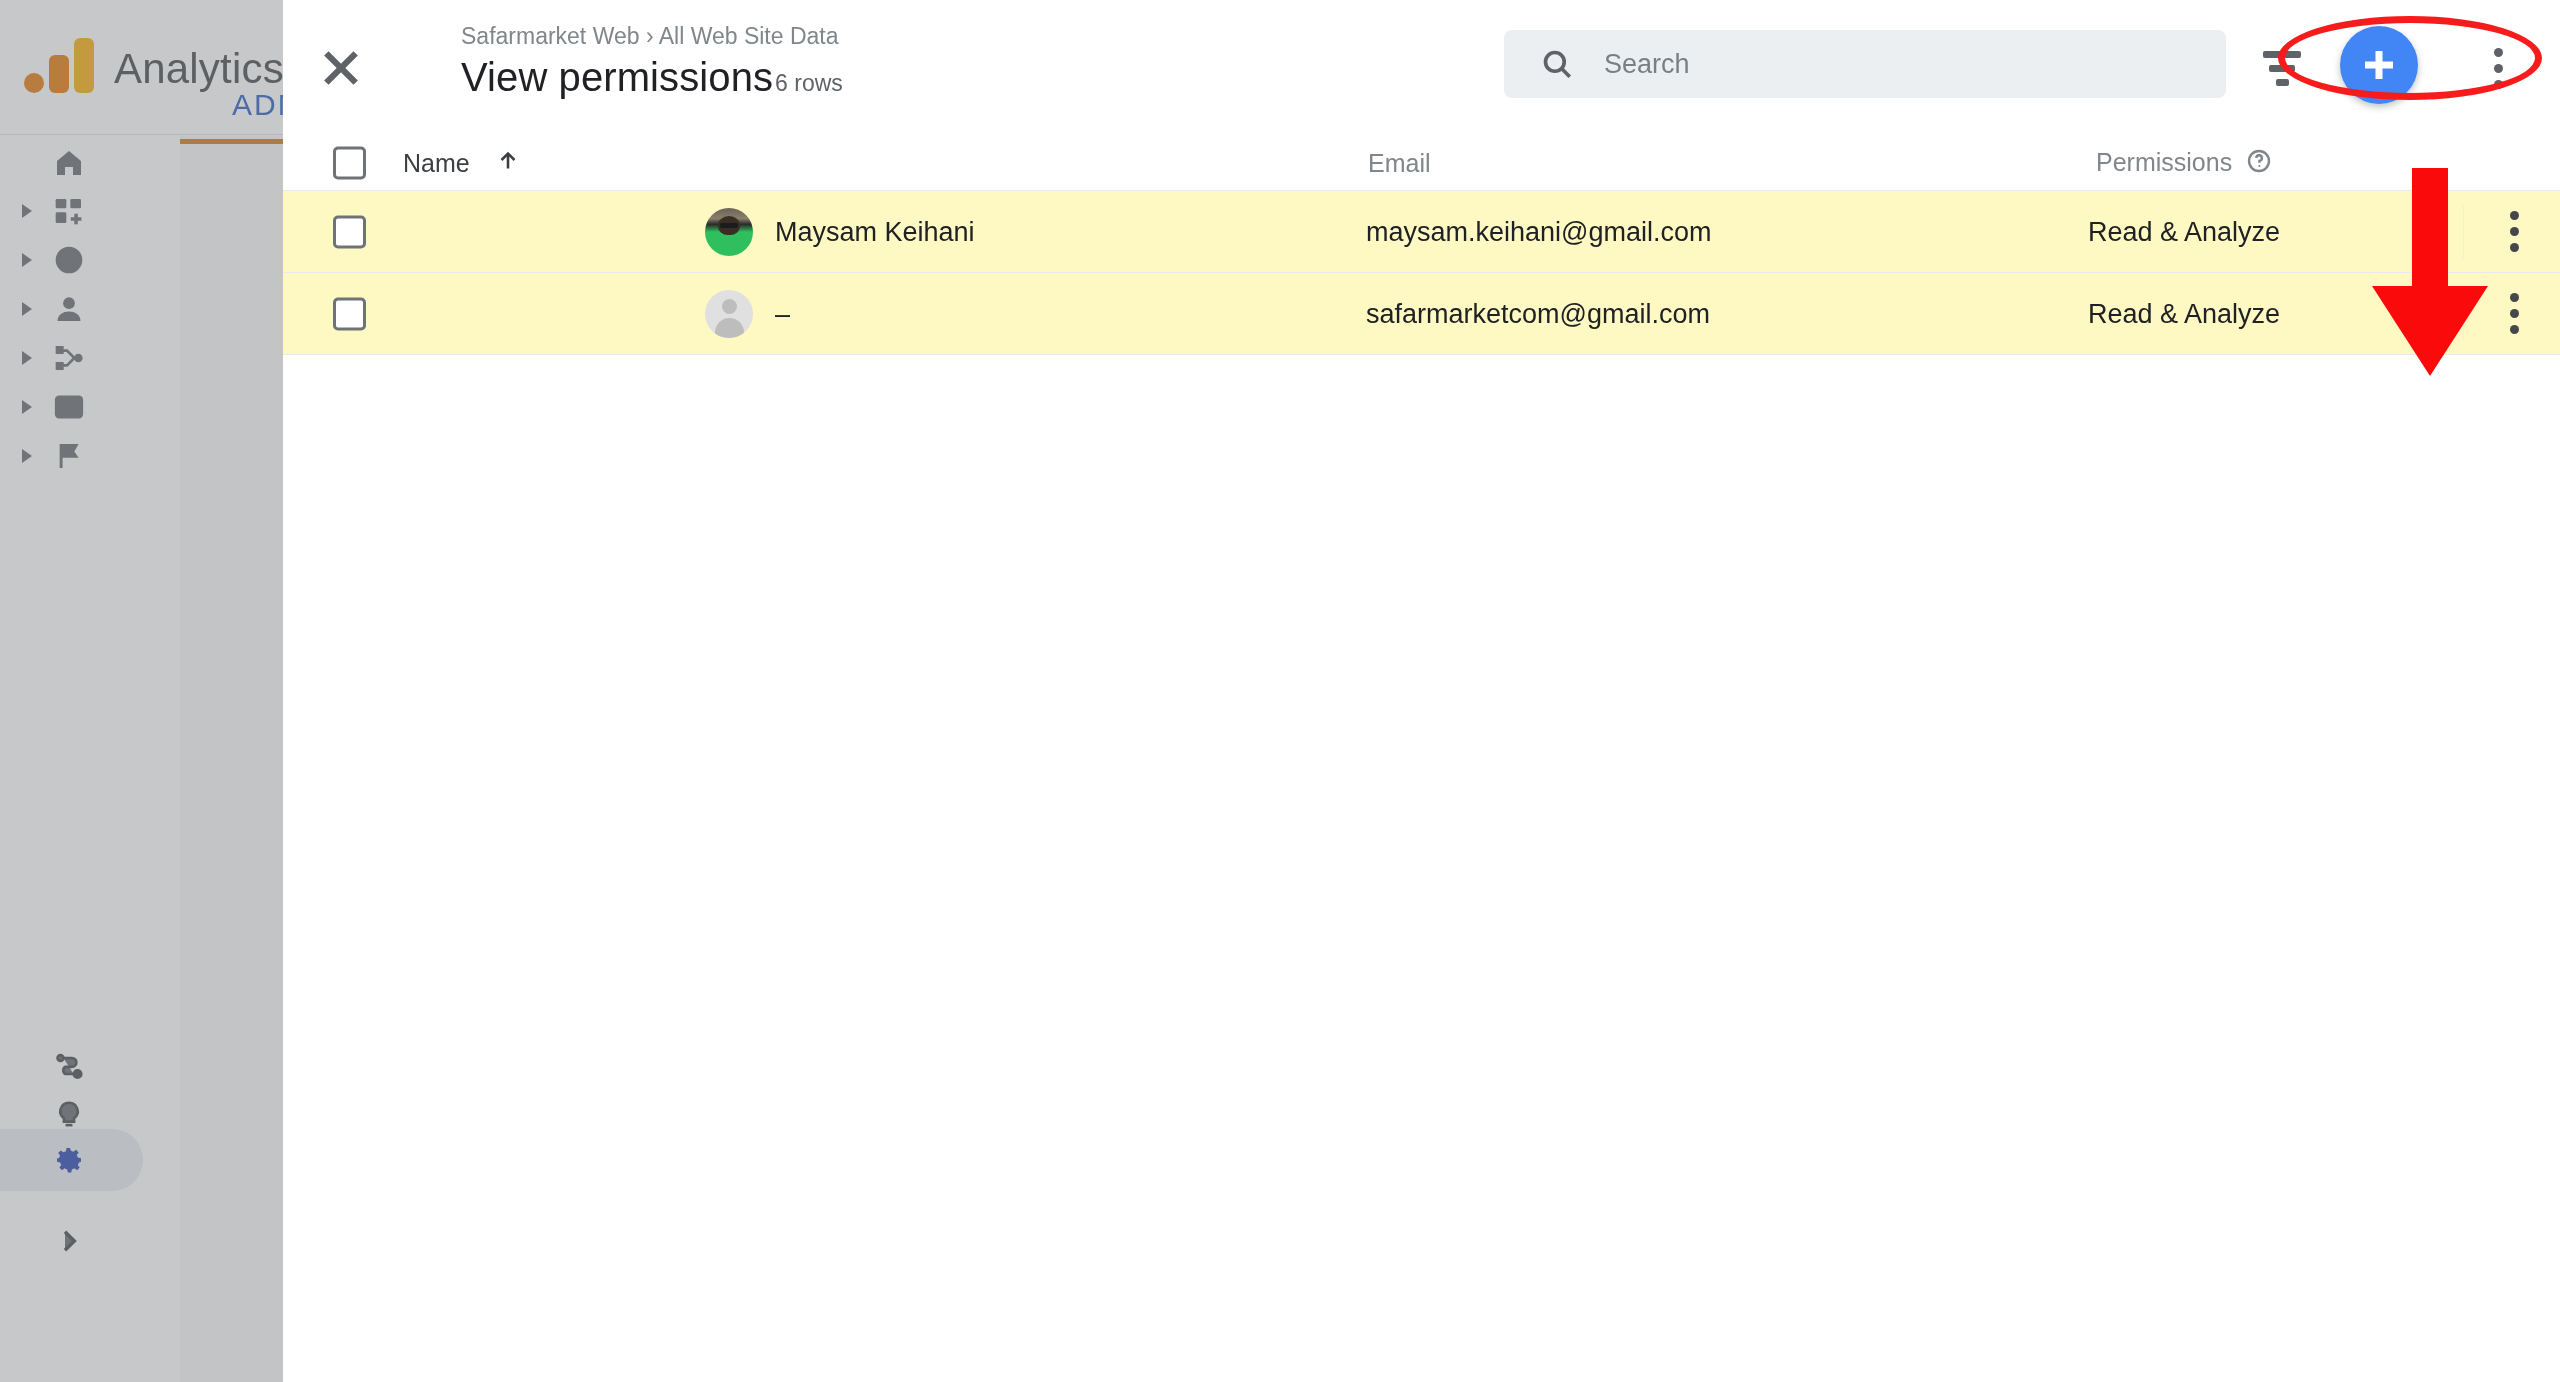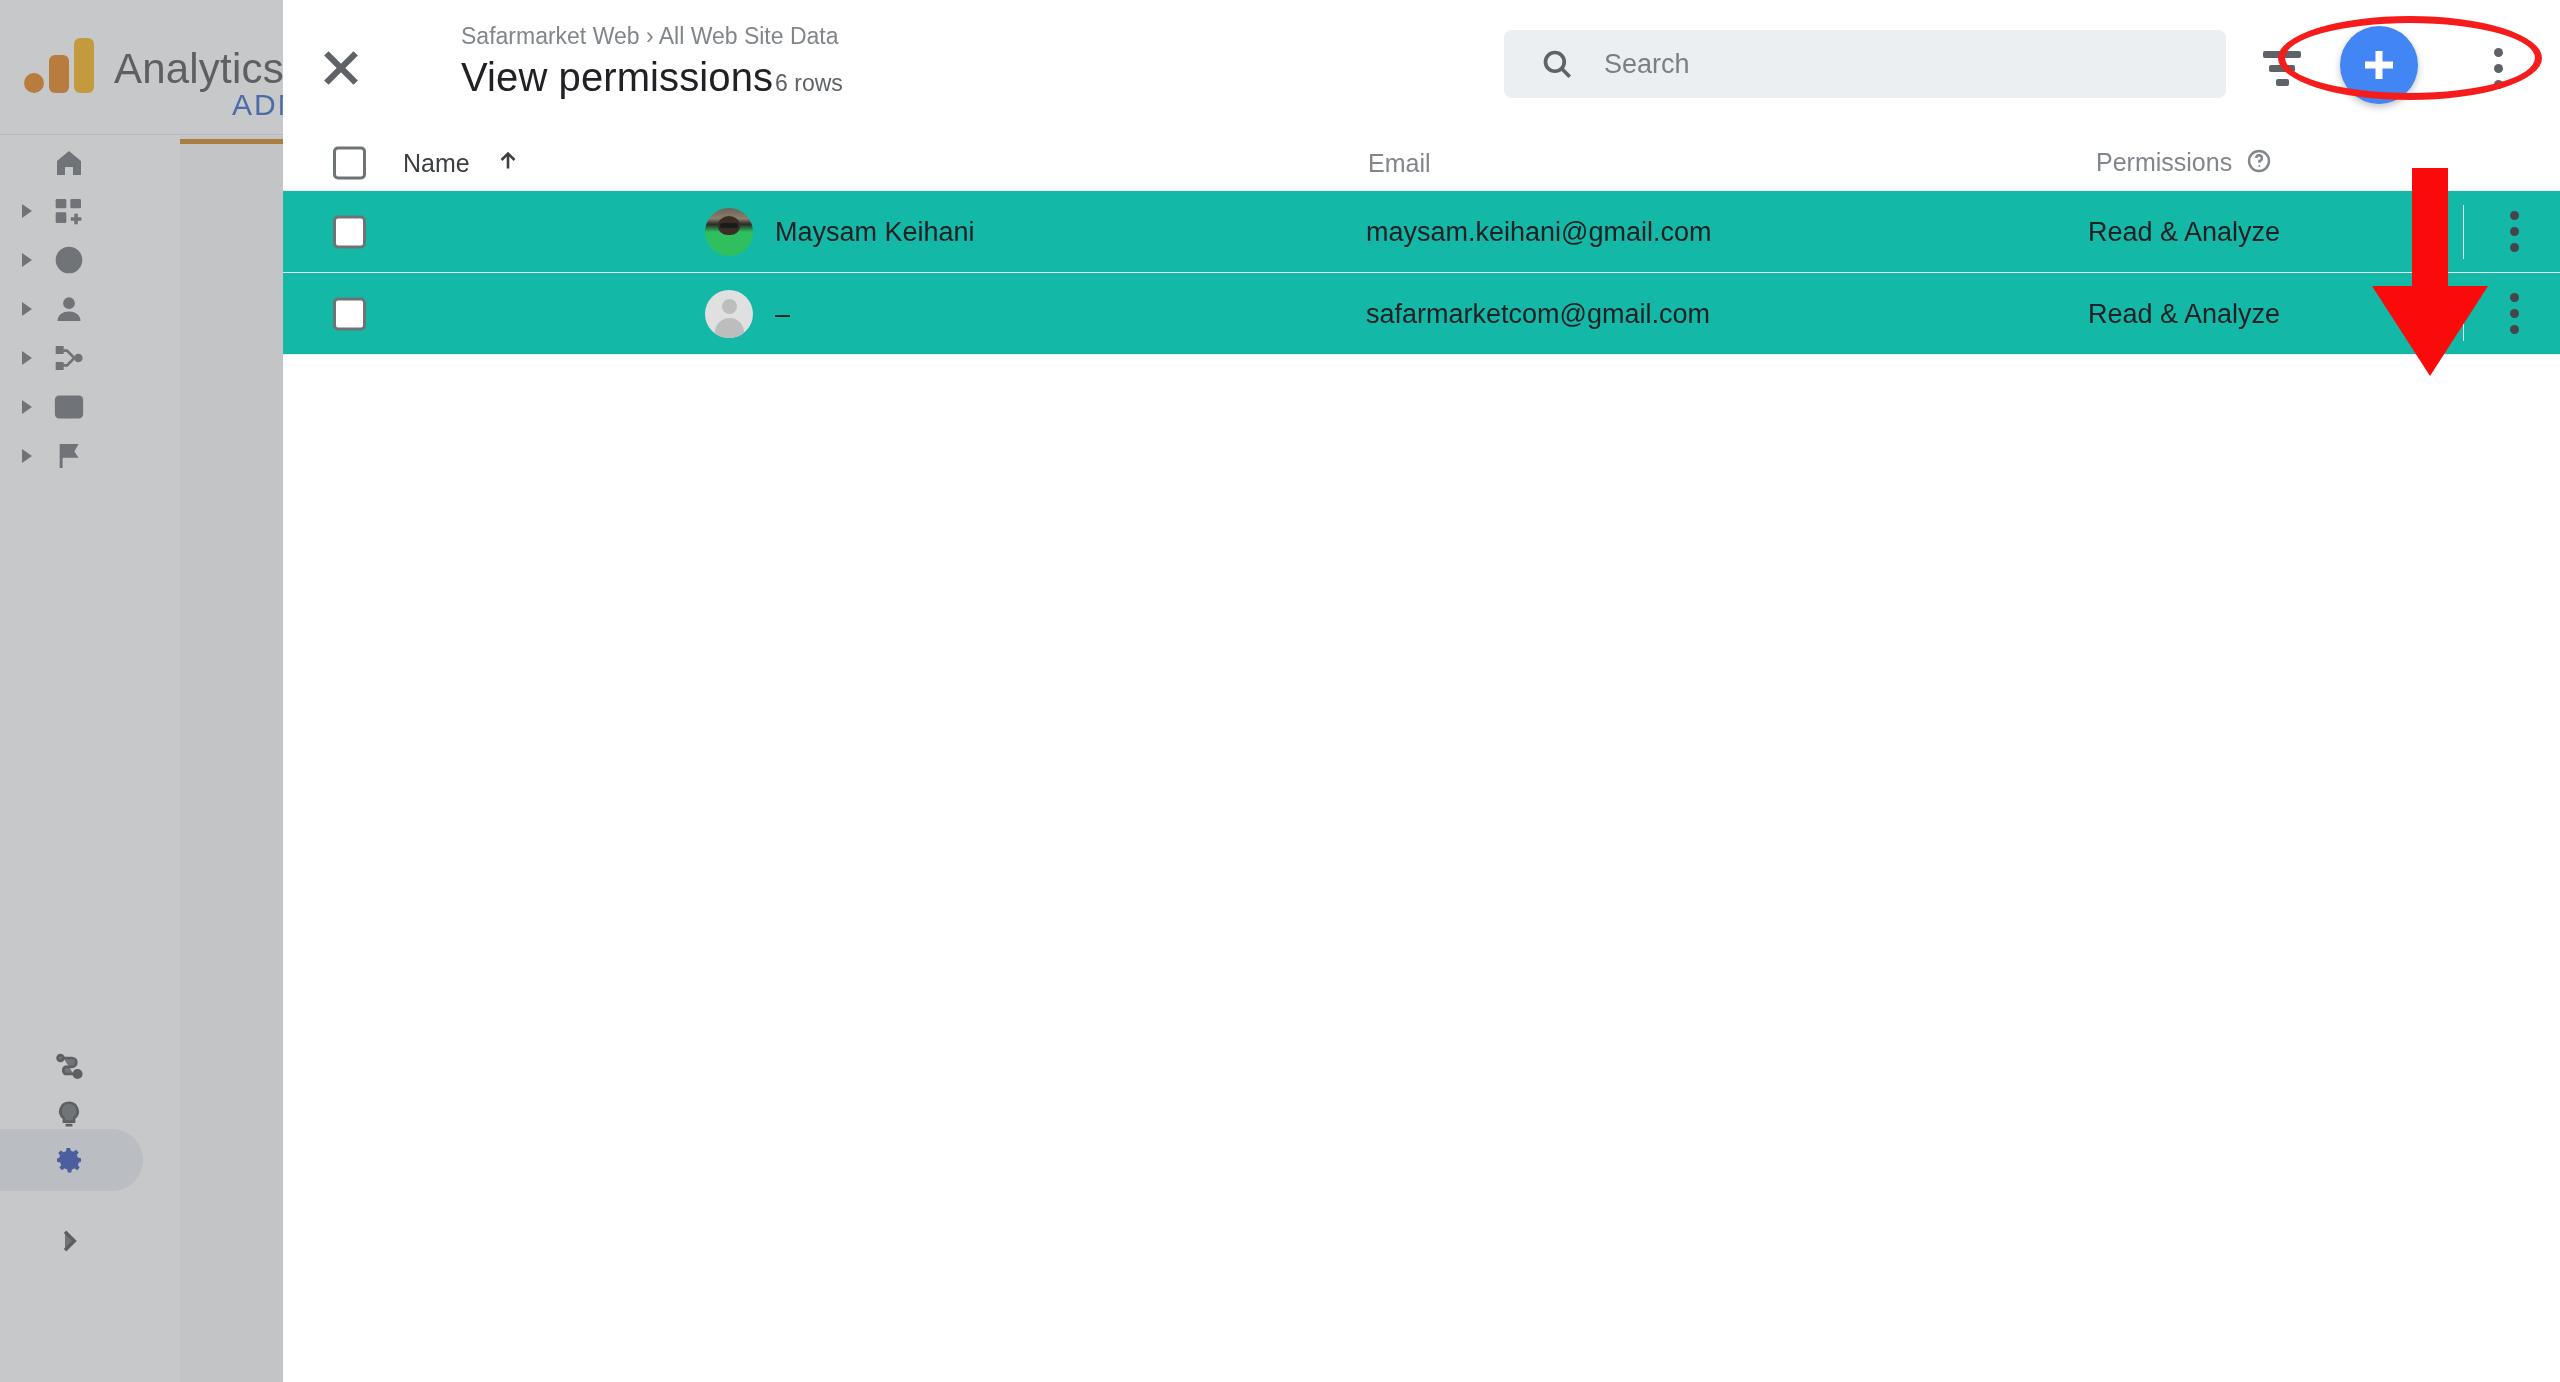--- a/index.html
+++ b/index.html
@@ -76,21 +76,21 @@
     justify-content: center; cursor: pointer; border: 0; }
   .fab svg { width: 42px; height: 42px; stroke: #fff; stroke-width: 4; }
 
   .kebab-top { position: absolute; left: 222px; top: 28px; width: 48px; height: 52px;
     display: flex; flex-direction: column; align-items: center; justify-content: center; gap: 7px; cursor: pointer; }
   .kd { width: 9px; height: 9px; border-radius: 50%; background: #5f6368; }
 
   
   .tbl { position: absolute; left: 0; top: 135px; width: 2277px; }
   .thead { position: relative; height: 56px; border-bottom: 1px solid #e8eaed; }
-  .trow { position: relative; height: 82px; border-bottom: 1px solid #e8eaed; background: #14b8a6; }
+  .trow { position: relative; height: 82px; border-bottom: 1px solid #e8eaed; background: #fef9c3; }
 
   .cb { position: absolute; left: 50px; top: 50%; transform: translateY(-50%);
     width: 33px; height: 33px; border: 3.5px solid #6e7376; border-radius: 5px; background: #fff; cursor: pointer; }
   .th-name { position: absolute; left: 120px; top: 50%; transform: translateY(-50%);
     display: flex; align-items: center; gap: 26px; cursor: pointer; }
   .th-label { font-size: 25px; color: #3c4043; white-space: nowrap; }
   .th-label.muted { color: #80868b; }
   .sort-arrow svg { width: 24px; height: 24px; stroke: #3c4043; stroke-width: 2.6; fill: none; }
   .th-email { position: absolute; left: 1085px; top: 50%; transform: translateY(-50%); }
   .th-perm { position: absolute; left: 1805px; top: 50%; transform: translateY(-50%);

